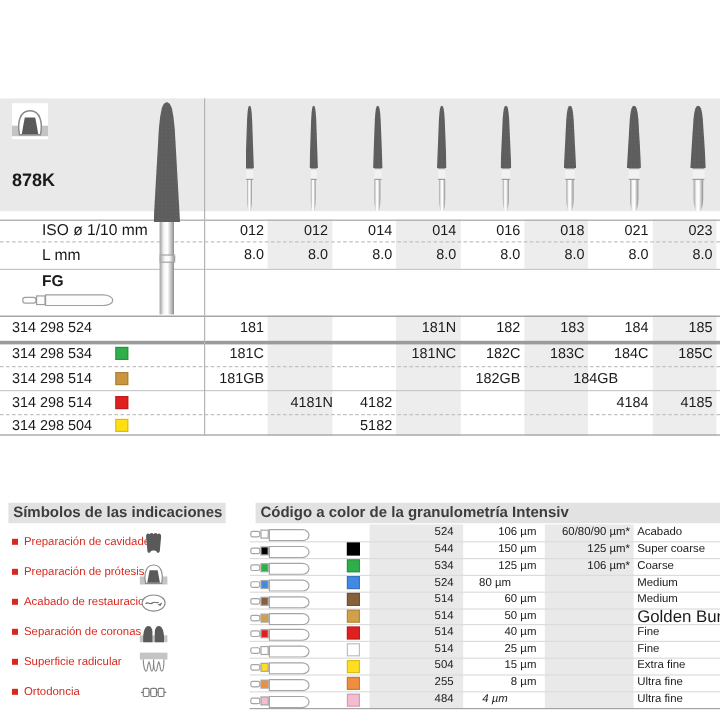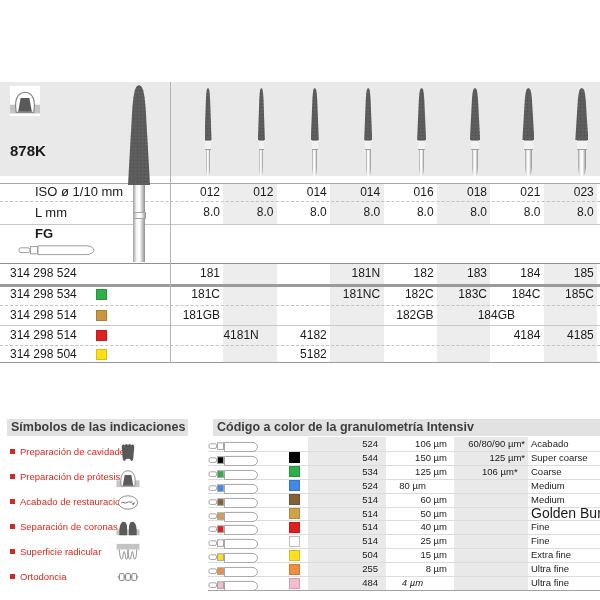--- a/index.html
+++ b/index.html
@@ -127,21 +127,21 @@
     <div style="position: absolute; left: 437px; top: 284px; width: 50px; height: 21px; line-height: 21px; text-align: right; font-size: 12px; z-index: 3;">183C</div>
     <div style="position: absolute; left: 490.4px; top: 284px; width: 50px; height: 21px; line-height: 21px; text-align: right; font-size: 12px; z-index: 3;">184C</div>
     <div style="position: absolute; left: 543.8px; top: 284px; width: 50px; height: 21px; line-height: 21px; text-align: right; font-size: 12px; z-index: 3;">185C</div>
     <div style="position: absolute; left: 10px; top: 305px; width: 90px; height: 20px; line-height: 20px; font-size: 12px; z-index: 3; white-space: nowrap;">314 298 514</div>
     <div style="position: absolute; left: 96px; top: 309.5px; width: 11px; height: 11px; background: rgb(201, 150, 63); border: 1px solid rgba(0, 0, 0, 0.15); box-sizing: border-box; z-index: 3;"></div>
     <div style="position: absolute; left: 170px; top: 305px; width: 50px; height: 20px; line-height: 20px; text-align: right; font-size: 12px; z-index: 3;">181GB</div>
     <div style="position: absolute; left: 383.6px; top: 305px; width: 50px; height: 20px; line-height: 20px; text-align: right; font-size: 12px; z-index: 3;">182GB</div>
     <div style="position: absolute; left: 465px; top: 305px; width: 50px; height: 20px; line-height: 20px; text-align: right; font-size: 12px; z-index: 3;">184GB</div>
     <div style="position: absolute; left: 10px; top: 325px; width: 90px; height: 20px; line-height: 20px; font-size: 12px; z-index: 3; white-space: nowrap;">314 298 514</div>
     <div style="position: absolute; left: 96px; top: 329.5px; width: 11px; height: 11px; background: rgb(224, 32, 32); border: 1px solid rgba(0, 0, 0, 0.15); box-sizing: border-box; z-index: 3;"></div>
-    <div style="position: absolute; left: 223.4px; top: 325px; width: 34px; height: 20px; line-height: 20px; text-align: right; font-size: 12px; z-index: 3;">4181N</div>
+    <div style="position: absolute; left: 223.4px; top: 325px; width: 54px; height: 20px; line-height: 20px; text-align: right; font-size: 12px; z-index: 3;">4181N</div>
     <div style="position: absolute; left: 276.8px; top: 325px; width: 50px; height: 20px; line-height: 20px; text-align: right; font-size: 12px; z-index: 3;">4182</div>
     <div style="position: absolute; left: 490.4px; top: 325px; width: 50px; height: 20px; line-height: 20px; text-align: right; font-size: 12px; z-index: 3;">4184</div>
     <div style="position: absolute; left: 543.8px; top: 325px; width: 50px; height: 20px; line-height: 20px; text-align: right; font-size: 12px; z-index: 3;">4185</div>
     <div style="position: absolute; left: 10px; top: 345px; width: 90px; height: 18px; line-height: 18px; font-size: 12px; z-index: 3; white-space: nowrap;">314 298 504</div>
     <div style="position: absolute; left: 96px; top: 348.5px; width: 11px; height: 11px; background: rgb(255, 223, 20); border: 1px solid rgba(0, 0, 0, 0.15); box-sizing: border-box; z-index: 3;"></div>
     <div style="position: absolute; left: 276.8px; top: 345px; width: 50px; height: 18px; line-height: 18px; text-align: right; font-size: 12px; z-index: 3;">5182</div>
     <div style="position: absolute; left: 10px; top: 449px; width: 5px; height: 5px; background: rgb(214, 40, 30); z-index: 3;"></div>
     <div style="position: absolute; left: 20px; top: 441px; height: 24px; line-height: 22px; font-size: 9.5px; color: rgb(214, 40, 30); z-index: 3; white-space: nowrap;">Preparación de cavidades</div>
     <div style="position: absolute; left: 116px; top: 441px; width: 24px; height: 23px; z-index: 3;"><svg viewBox="0 0 24 24" width="24" height="23">
         <path d="M5.5,7 C5,4.2 7.2,2.8 8.6,4.4 C9.6,2.8 11,2.8 12,4.4 C13,2.8 14.4,2.8 15.4,4.4 C16.8,2.8 19,4.2 18.5,7 L17.4,19 C17.2,20.6 15.7,21 14.9,20 L14.4,19.2 C13.7,18.2 10.3,18.2 9.6,19.2 L9.1,20 C8.3,21 6.8,20.6 6.6,19 Z" fill="#595959"></path>
@@ -204,21 +204,21 @@
     <div style="position: absolute; left: 531px; top: 450.9px; width: 69px; height: 13.9px; line-height: 13.9px; text-align: left; font-size: 9.5px; z-index: 3; white-space: nowrap;">Super coarse</div>
     <div style="position: absolute; left: 208px; top: 450.9px; width: 392px; height: 1px; background: rgb(220, 220, 220); z-index: 2;"></div>
     <div style="position: absolute; left: 208px; top: 465.8px; width: 54px; height: 12px; z-index: 3;"><svg viewBox="0 0 54 12" width="54" height="12">
         <rect x="1" y="3.8" width="7.5" height="4.6" rx="1.5" fill="#fff" stroke="#a5a5a5"></rect>
         <rect x="9.5" y="2.8" width="6" height="6.6" fill="#2fae49" stroke="#a5a5a5"></rect>
         <path d="M16.5,2.4 L44,2.4 A5.5,4.6 0 0 1 44,11.6 L16.5,11.6 Z" fill="#fff" stroke="#a5a5a5"></path>
       </svg></div>
     <div style="position: absolute; left: 289px; top: 466.3px; width: 11px; height: 11px; background: rgb(47, 174, 73); border: 1px solid rgba(0, 0, 0, 0.15); box-sizing: border-box; z-index: 3;"></div>
     <div style="position: absolute; left: 308px; top: 464.8px; width: 70px; height: 13.9px; line-height: 13.9px; text-align: right; font-size: 9.5px; z-index: 3; white-space: nowrap;">534</div>
     <div style="position: absolute; left: 378px; top: 464.8px; width: 69px; height: 13.9px; line-height: 13.9px; text-align: right; font-size: 9.5px; z-index: 3; white-space: nowrap;">125 µm</div>
-    <div style="position: absolute; left: 454px; top: 464.8px; width: 71px; height: 13.9px; line-height: 13.9px; font-size: 9.5px; z-index: 3; white-space: nowrap; padding-left: 28px;">106 µm*</div>
+    <div style="position: absolute; left: 454px; top: 464.8px; width: 71px; height: 13.9px; line-height: 13.9px; text-align: right; font-size: 9.5px; z-index: 3; white-space: nowrap;">106 µm*</div>
     <div style="position: absolute; left: 531px; top: 464.8px; width: 69px; height: 13.9px; line-height: 13.9px; text-align: left; font-size: 9.5px; z-index: 3; white-space: nowrap;">Coarse</div>
     <div style="position: absolute; left: 208px; top: 464.8px; width: 392px; height: 1px; background: rgb(220, 220, 220); z-index: 2;"></div>
     <div style="position: absolute; left: 208px; top: 479.7px; width: 54px; height: 12px; z-index: 3;"><svg viewBox="0 0 54 12" width="54" height="12">
         <rect x="1" y="3.8" width="7.5" height="4.6" rx="1.5" fill="#fff" stroke="#a5a5a5"></rect>
         <rect x="9.5" y="2.8" width="6" height="6.6" fill="#4189e2" stroke="#a5a5a5"></rect>
         <path d="M16.5,2.4 L44,2.4 A5.5,4.6 0 0 1 44,11.6 L16.5,11.6 Z" fill="#fff" stroke="#a5a5a5"></path>
       </svg></div>
     <div style="position: absolute; left: 289px; top: 480.2px; width: 11px; height: 11px; background: rgb(65, 137, 226); border: 1px solid rgba(0, 0, 0, 0.15); box-sizing: border-box; z-index: 3;"></div>
     <div style="position: absolute; left: 308px; top: 478.7px; width: 70px; height: 13.9px; line-height: 13.9px; text-align: right; font-size: 9.5px; z-index: 3; white-space: nowrap;">524</div>
     <div style="position: absolute; left: 378px; top: 478.7px; width: 69px; height: 13.9px; line-height: 13.9px; text-align: center; font-size: 9.5px; z-index: 3; white-space: nowrap;">80 µm</div>

